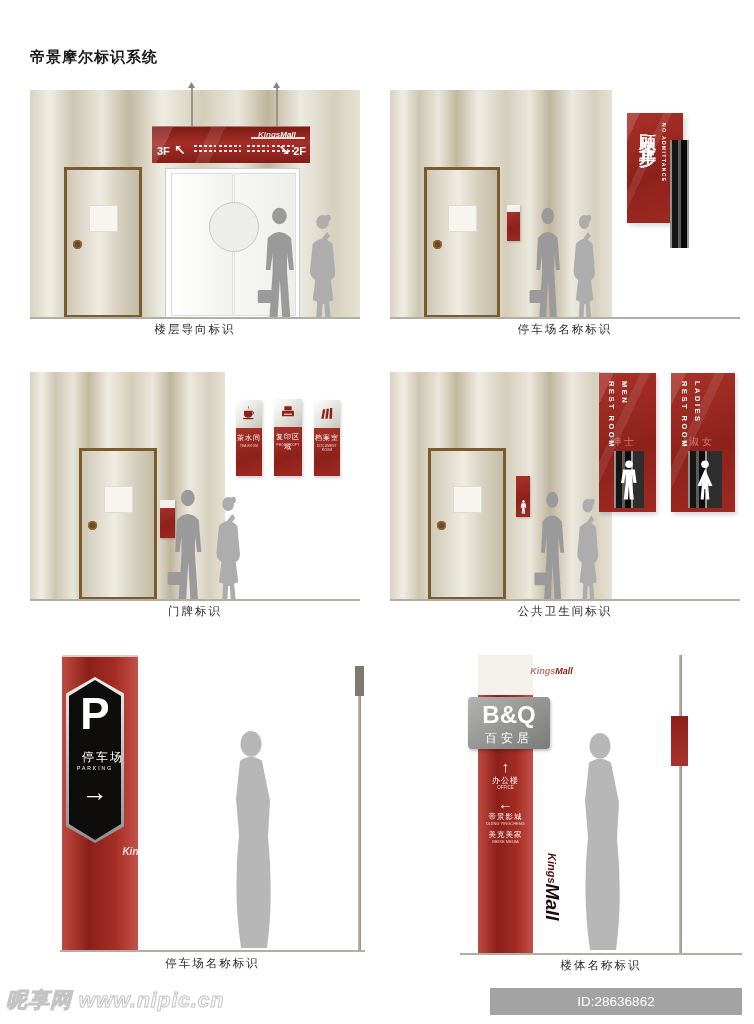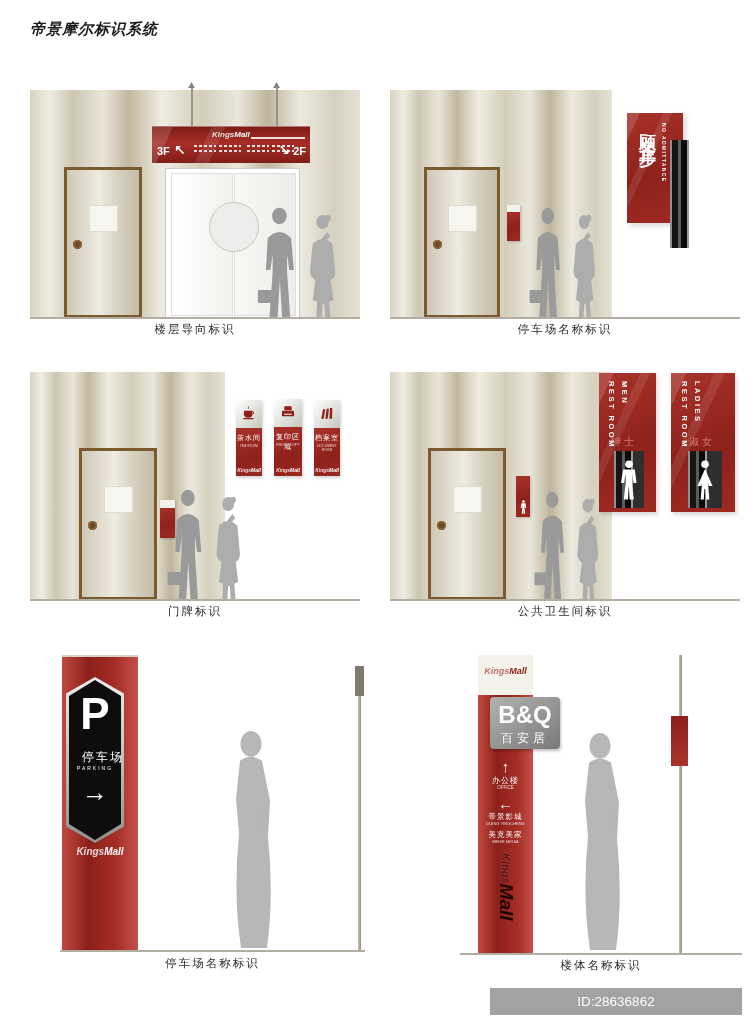--- a/index.html
+++ b/index.html
@@ -22,21 +22,21 @@
   .hsign{position:absolute;background:linear-gradient(180deg,#7e1c17,#a52e27 45%,#821d18);border-top:1px solid rgba(255,255,255,.4);}
   .wire{position:absolute;width:2px;background:#9a958a;}
   .anchor{position:absolute;width:7px;height:6px;background:#8a857a;clip-path:polygon(50% 0,100% 100%,0 100%);}
   .hfloor{font-size:11px;font-weight:bold;color:#fff;}
   .harrow{font-size:14px;font-weight:bold;color:#fff;line-height:1;}
   .tt{position:absolute;width:22px;height:9px;
      background-image:repeating-linear-gradient(90deg,rgba(255,255,255,.85) 0 3px,rgba(255,255,255,0) 3px 5px),repeating-linear-gradient(90deg,rgba(255,255,255,.85) 0 3px,rgba(255,255,255,0) 3px 5px);
      background-size:100% 2px,100% 2px;background-position:0 1px,0 6px;background-repeat:no-repeat,no-repeat;}
   .hline{position:absolute;height:2px;background:rgba(255,255,255,.85);}
   
-  .km{font-style:italic;white-space:nowrap;}
+  .km{font-style:italic;white-space:nowrap;margin-left:46px;}
   .km .k1{font-weight:bold;}
   .km .k2{font-weight:bold;}
   .km-white .k1{color:rgba(255,255,255,.82);}
   .km-white .k2{color:#fff;}
   .km-red .k1{color:#c2726c;}
   .km-red .k2{color:#8e211b;}
   .km-dark .k1{color:#54110c;text-shadow:0 0 1px rgba(255,255,255,.35);}
   .km-dark .k2{color:#1c0704;}
   
   .vcjk{writing-mode:vertical-rl;color:#fff;}
@@ -98,21 +98,21 @@
         <circle cx="10" cy="4.2" r="3.8"></circle>
         <path d="M4.2,9.6 L15.8,9.6 L17.6,23 L14.5,23 L13.1,13.8 L13.1,24 L14.8,39.6 L10.6,39.6 L9.9,27 L9.7,27 L9,39.6 L4.8,39.6 L6.5,24 L6.5,13.8 L5.1,23 L2,23 Z"></path>
       </g>
       <g id="woman-icon">
         <circle cx="10" cy="4.2" r="3.8"></circle>
         <path d="M10,9 L17.5,26 L13.6,26 L13.2,22.5 L13.2,26 L14.4,39.6 L11.2,39.6 L10.6,29 L9.4,29 L8.8,39.6 L5.6,39.6 L6.8,26 L6.8,22.5 L6.4,26 L2.5,26 Z"></path>
       </g>
     </defs>
   </svg>
 
-  <div class="title" style="left:30px;top:20px;font-style:italic;">帝景摩尔标识系统</div>
+  <div class="title" style="left:30px;top:48px;">帝景摩尔标识系统</div>
 
   <div class="wall" style="left:30px;top:90px;width:330px;height:228px;"></div>
   <div class="door" style="left:64px;top:167px;width:78px;height:151px;">
     <div class="plaque"></div>
     <div class="knob"></div>
   </div>
   <div class="abs" style="left:165px;top:168px;width:135px;height:150px;background:#fff;border:1px solid #cdcdc9;box-sizing:border-box;">
     <div class="abs" style="left:5px;top:4px;width:60px;height:141px;border:1px solid #dedede;background:linear-gradient(90deg,#fff,#f1f1ee);"></div>
     <div class="abs" style="left:68px;top:4px;width:60px;height:141px;border:1px solid #dedede;background:linear-gradient(90deg,#f7f7f5,#ededea);"></div>
     <div class="abs" style="left:43px;top:33px;width:48px;height:48px;border-radius:50%;background:#ededeb;border:1px solid #c7c7c3;"></div>
@@ -277,21 +277,21 @@
     </svg>
   <div class="floorline" style="left:60px;top:950px;width:305px;"></div>
   <div class="caption" style="left:60px;top:956px;width:305px;">停车场名称标识</div>
 
   <div class="pylon" style="left:478px;top:655px;width:55px;height:298px;"></div>
   <div class="abs" style="left:478px;top:655px;width:55px;height:40px;background:#f4f2ea;">
     <div class="km km-red abs" style="left:0;top:11px;width:100%;text-align:center;font-size:9px;">
       <span class="k1">Kings</span><span class="k2">Mall</span>
     </div>
   </div>
-  <div class="bq" style="left:490px;top:697px;width:70px;height:52px;">
+  <div class="bq" style="left:468px;top:697px;width:82px;height:52px;">
     <div class="abs" style="left:0;top:4px;width:100%;text-align:center;font-size:24px;font-weight:bold;color:#fff;">B&amp;Q</div>
     <div class="abs" style="left:0;top:33px;width:100%;text-align:center;font-size:12px;letter-spacing:4px;color:#fff;">百安居</div>
   </div>
   <div class="abs" style="left:478px;top:758px;width:55px;height:92px;">
     <div class="dir" style="top:0;font-size:15px;font-weight:bold;">↑</div>
     <div class="dir" style="top:17px;font-size:8px;letter-spacing:1px;font-family:Liberation Mono, monospace;">办公楼</div>
     <div class="dir" style="top:27px;font-size:4.5px;color:rgba(255,255,255,.8);">OFFICE</div>
     <div class="dir" style="top:37px;font-size:15px;font-weight:bold;">←</div>
     <div class="dir" style="top:54px;font-size:7.5px;letter-spacing:1px;">帝景影城</div>
     <div class="dir" style="top:63px;font-size:4px;color:rgba(255,255,255,.8);">DIJING YINGCHENG</div>
@@ -302,15 +302,19 @@
     <span style="writing-mode:vertical-rl;display:inline-block;"><span class="k1" style="font-size:11px;">Kings</span><span class="k2" style="font-size:19px;">Mall</span></span>
   </div>
   <div class="pole" style="left:679px;top:655px;width:3px;height:298px;"></div>
   <div class="abs" style="left:671px;top:716px;width:17px;height:50px;background:linear-gradient(180deg,#8c1f1a,#a8332c);"></div>
   <svg class="abs" style="left:573px;top:729px;" width="62" height="224" viewBox="0 0 62 225" preserveAspectRatio="none">
       <use href="#shopper"></use>
     </svg>
   <div class="floorline" style="left:460px;top:953px;width:282px;"></div>
   <div class="caption" style="left:460px;top:958px;width:282px;">楼体名称标识</div>
 
+  <div class="wm-site" style="left:6px;top:986px;">
+    <span>昵享网</span>
+    <span>www.nipic.cn</span>
+  </div>
   <div class="wm-id" style="left:490px;top:988px;width:252px;height:27px;line-height:27px;">ID:28636862 NO:20260124083140171100</div>
 
 </div>
 
 </body></html>

